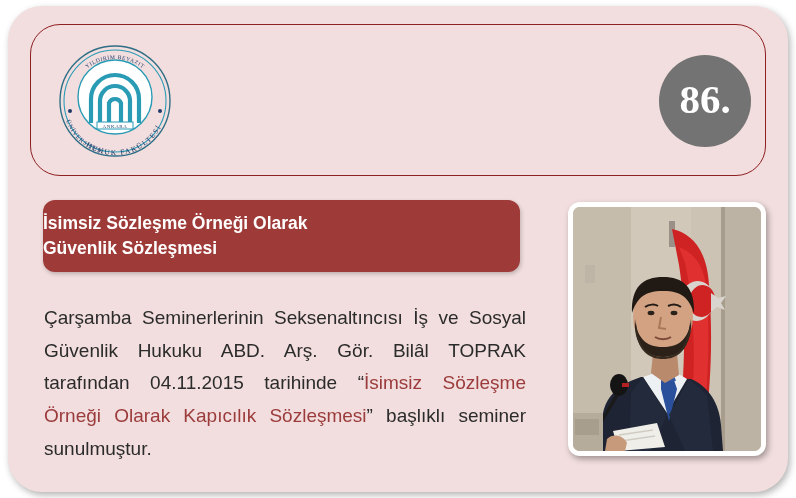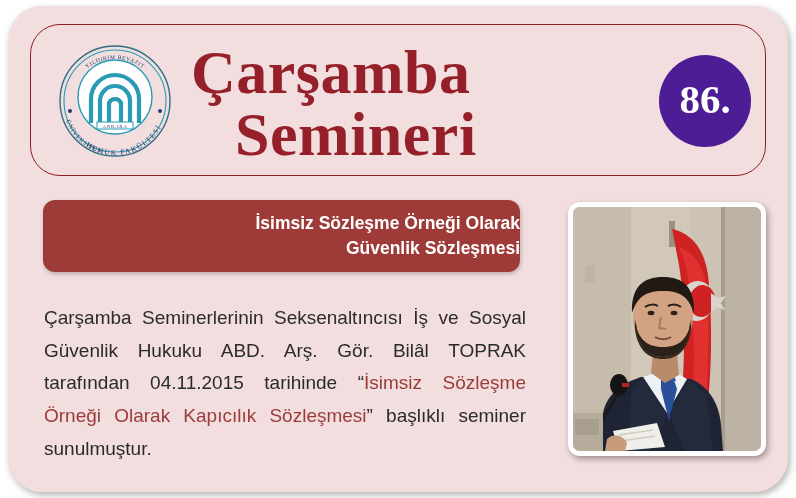--- a/index.html
+++ b/index.html
@@ -75,21 +75,21 @@
     font-size: 62px;
   }
 
   .badge {
     position: absolute;
     left: 628px;
     top: 30px;
     width: 92px;
     height: 92px;
     border-radius: 50%;
-    background: #4c1d95;
+    background: #737373;
     display: flex;
     align-items: center;
     justify-content: center;
   }
   .badge-text {
     font-family: "Liberation Serif", serif;
     font-weight: bold;
     font-size: 41px;
     color: #ffffff;
     line-height: 1;
@@ -102,21 +102,21 @@
     position: absolute;
     left: 35px;
     top: 194px;
     width: 477px;
     height: 72px;
     background: #9e3a38;
     border-radius: 12px;
     box-shadow: 1px 2px 4px rgba(0,0,0,0.22);
     display: flex;
     flex-direction: column;
-    align-items: flex-end;
+    align-items: flex-start;
     justify-content: center;
     box-sizing: border-box;
   }
   .banner-line {
     color: #ffffff;
     font-weight: bold;
     font-size: 17.5px;
     line-height: 1.42;
     text-align: center;
     white-space: nowrap;
@@ -189,24 +189,20 @@
         </text>
         <text font-family="'Liberation Serif', serif" font-size="7.4" fill="#1d3a6b" letter-spacing="1.4">
           <textPath href="#arcBot" startOffset="58%" text-anchor="middle">HUKUK FAKÜLTESİ</textPath>
         </text>
         <text x="62" y="89" font-family="'Liberation Serif', serif" font-size="5" fill="#1d3a6b" text-anchor="middle" letter-spacing="0.6">ANKARA</text>
         <circle cx="17" cy="72" r="2" fill="#1d3a6b"></circle>
         <circle cx="107" cy="72" r="2" fill="#1d3a6b"></circle>
       </svg>
     </div>
 
-    <div class="title-block">
-      <div class="title-line title-line1">Çarşamba</div>
-      <div class="title-line title-line2">Semineri</div>
-    </div>
 
     <div class="badge">
       <span class="badge-text">86.</span>
     </div>
 
   </div>
 
   <div class="banner">
     <div class="banner-line">İsimsiz Sözleşme Örneği Olarak</div>
     <div class="banner-line">Güvenlik Sözleşmesi</div>

